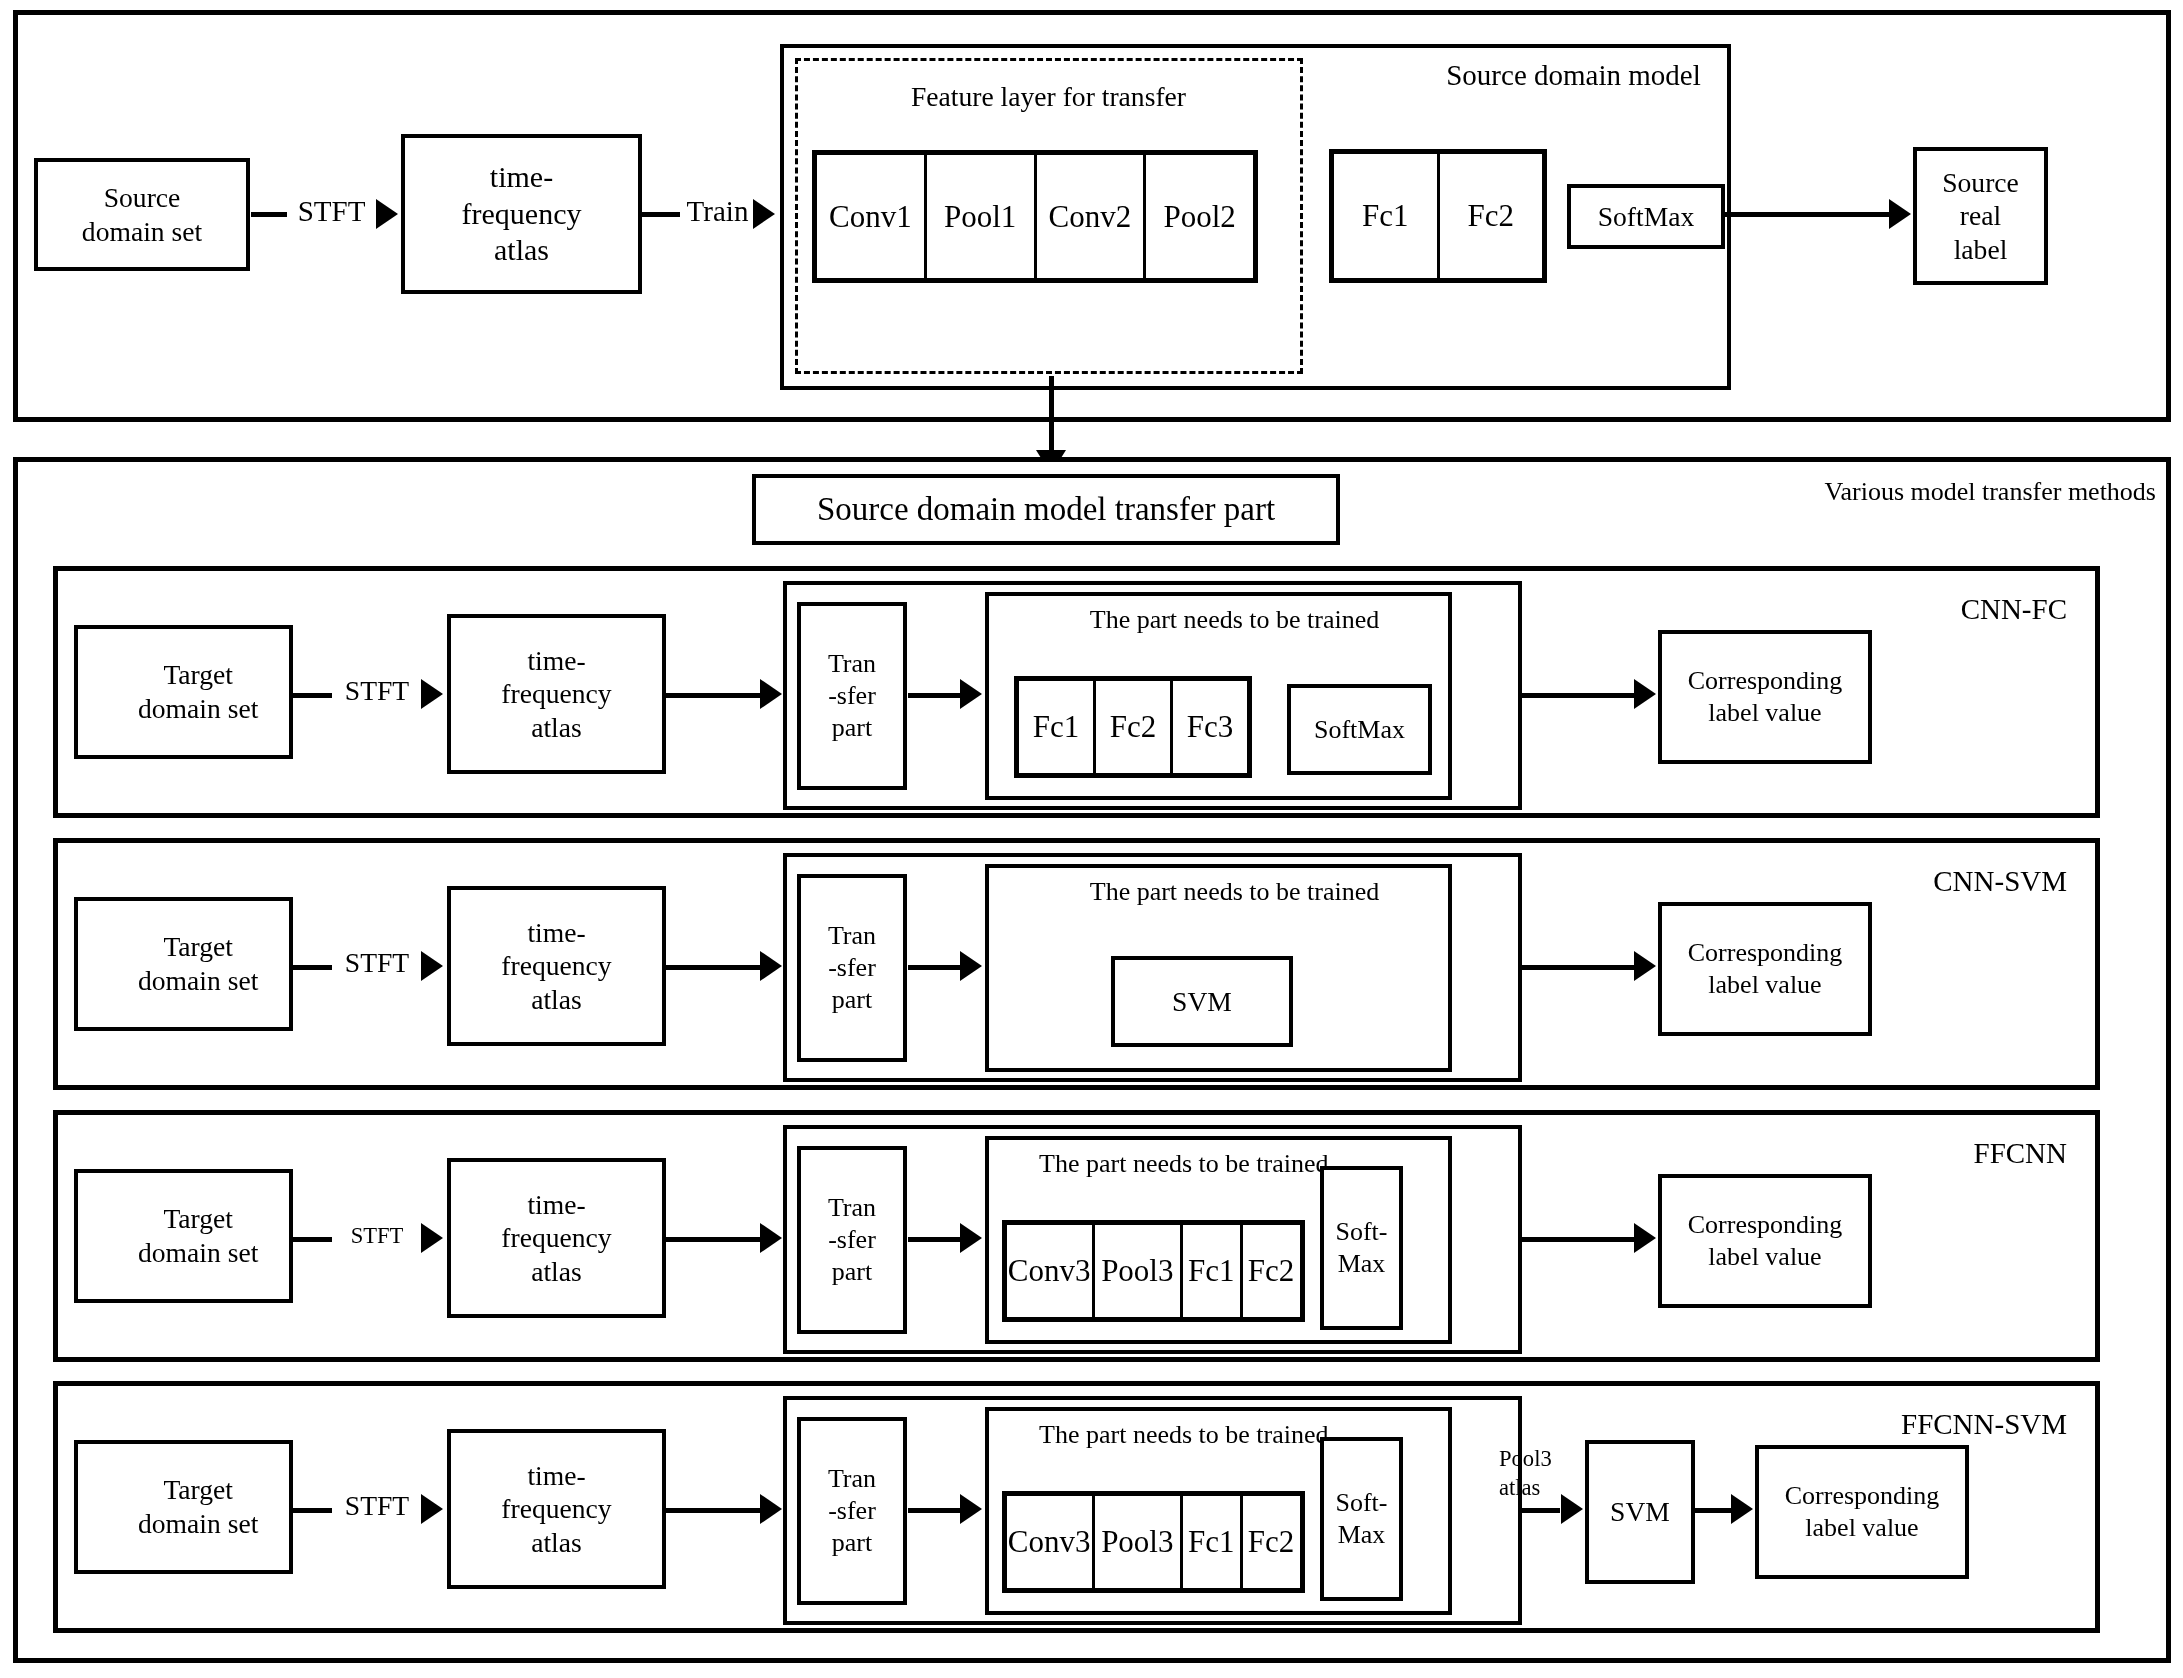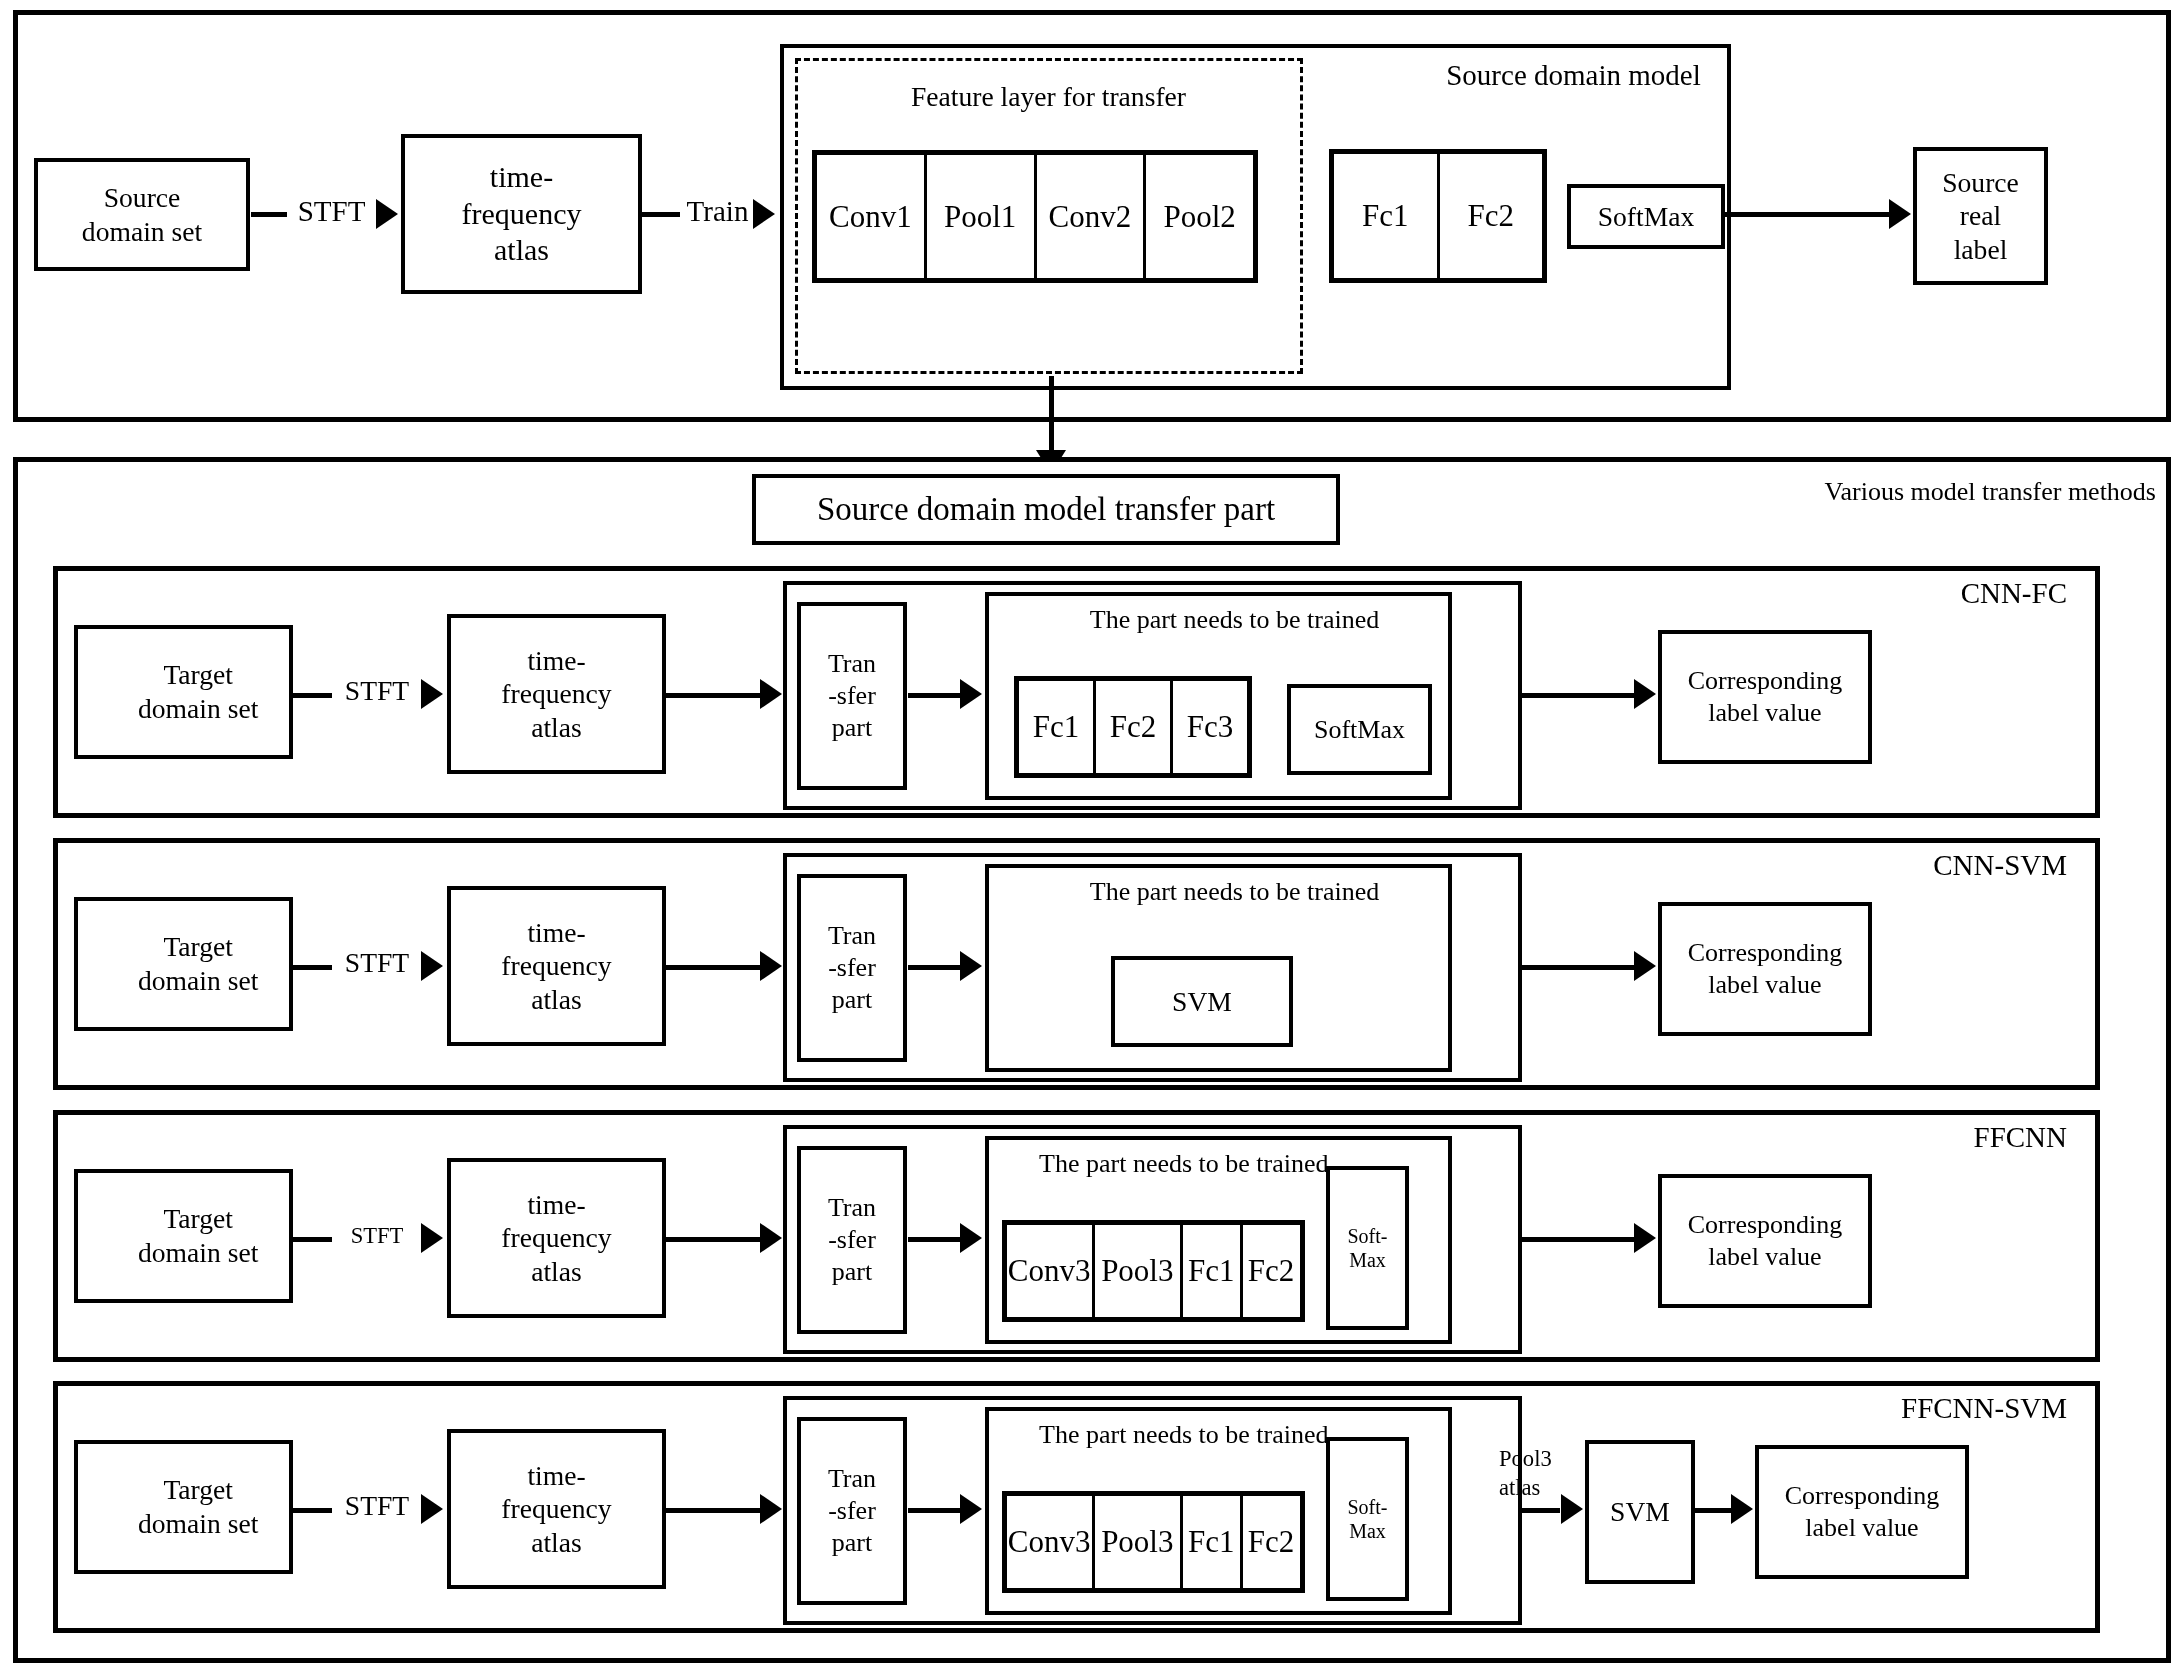--- a/index.html
+++ b/index.html
@@ -16,21 +16,21 @@
   .lbl{position:absolute;box-sizing:border-box;}
   .hline{position:absolute;height:5px;background:#000;}
   .vline{position:absolute;width:5px;background:#000;}
   .head-r{position:absolute;width:0;height:0;border-top:15px solid transparent;border-bottom:15px solid transparent;border-left:22.6px solid #000;}
   .head-d{position:absolute;width:0;height:0;border-left:15px solid transparent;border-right:15px solid transparent;border-top:24px solid #000;}
   .strip{position:absolute;display:flex;border:5px solid #000;background:#fff;box-sizing:border-box;}
   .cell{flex:1;display:flex;align-items:center;justify-content:center;border-right:3.8px solid #000;font-size:31px;}
   .cell:last-child{border-right:none;}
   .cell.w15{flex:1.5;}
   .row{position:absolute;left:53px;width:2047px;height:252px;border:5px solid #000;box-sizing:border-box;background:#fff;}
-  .row-label{position:absolute;top:5px;right:28px;font-size:29px;}
+  .row-label{position:absolute;top:21px;right:28px;font-size:29px;}
   
   .r-target{left:15.7px;top:54px;width:219px;height:134px;padding-left:30px;}
   .r-stft-line{left:235px;top:122px;width:39px;}
   .r-stft-label{left:274px;top:103px;width:90px;text-align:center;font-size:27.6px;}
   .r-stft-head{left:363px;top:108px;}
   .r-tf{left:389px;top:43px;width:219px;height:160px;}
   .r-a2-line{left:608px;top:122px;width:94px;}
   .r-a2-head{left:702px;top:108px;}
   .r-container{left:725px;top:10px;width:739px;height:229px;}
   .r-transfer{left:739px;top:31px;width:110px;height:188px;font-size:26px;}
@@ -40,21 +40,21 @@
   .r-trained-title{position:absolute;top:7.5px;left:0;right:0;text-align:center;font-size:26px;padding-left:32px;}
   .r-trained-title.narrow{left:6.3px;right:auto;width:313px;}
   .r-a4-line{left:1464px;top:122px;width:112px;}
   .r-a4-head{left:1576px;top:108px;}
   .r-corr{left:1600px;top:59px;width:214px;height:134px;font-size:26px;}
   
   .t-strip3{left:25px;top:80px;width:238px;height:102px;}
   .t-softmax{left:298px;top:88px;width:145px;height:91px;font-size:26px;}
   .t-svm{left:122px;top:88px;width:182px;height:91px;}
   .t-strip4{left:12.5px;top:80px;width:303px;height:102px;}
-  .t-softmax-tall{left:331px;top:26px;width:83px;height:164px;font-size:20px;margin-left:6px;}
+  .t-softmax-tall{left:331px;top:26px;width:83px;height:164px;font-size:26px;}
   
   .r4-a-line{left:1464px;top:122px;width:38px;}
   .r4-a-head{left:1503px;top:108px;}
   .r4-pool3{left:1441px;top:58px;width:125px;text-align:left;font-size:22.6px;line-height:1.3;}
   .r4-svm{left:1527px;top:54px;width:110px;height:144px;}
   .r4-b-line{left:1637px;top:122px;width:36px;}
   .r4-b-head{left:1673px;top:108px;}
   .r4-corr{left:1697px;top:59px;width:214px;height:134px;font-size:26px;}
   .small-stft{font-size:22.6px !important;top:107px;}
 </style>

